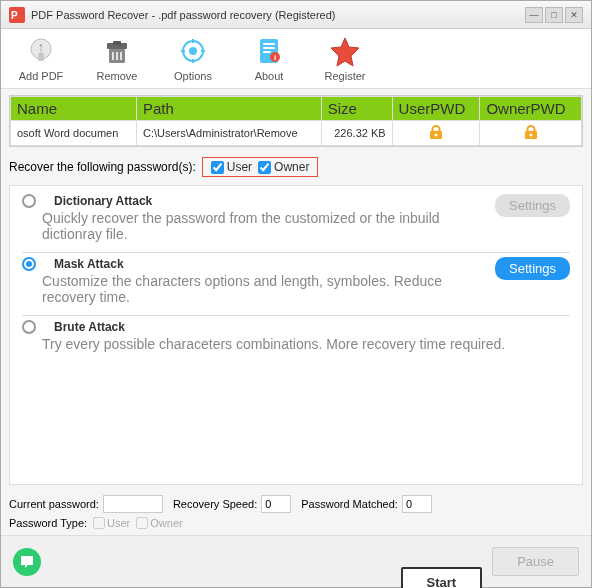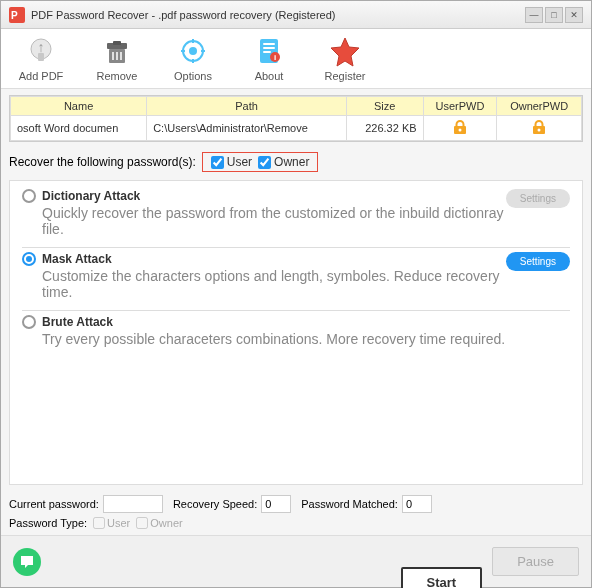--- a/index.html
+++ b/index.html
@@ -87,25 +87,25 @@
     .file-table {
       background: white;
       border: 1px solid #ccc;
       margin: 6px 8px;
     }
     .file-table table {
       width: 100%;
       border-collapse: collapse;
     }
     .file-table th {
-      background: #fef9c3;
+      background: #84cc16;
       border: 1px solid #ddd;
       padding: 3px 6px;
-      text-align: center;
-      font-size: 11px;
+      text-align: left;
+      font-size: 15px;
       font-weight: normal;
       color: #333;
     }
     .file-table td {
       border: 1px solid #ddd;
       padding: 3px 6px;
       font-size: 11px;
       color: #333;
       margin-left: 6px;
     }
@@ -140,39 +140,39 @@
       background: white;
       padding: 8px 12px;
       flex: 1;
     }
     .attack-option {
       margin-bottom: 10px;
     }
     .attack-option-header {
       display: flex;
       align-items: flex-end;
-      gap: 6px;
+      gap: 18px;
       margin-bottom: 2px;
     }
     .attack-option-header label {
       font-size: 12px;
       font-weight: 600;
       color: #333;
     }
     .attack-desc {
       font-size: 14px;
       color: #888;
       margin-left: 20px;
     }
     .settings-btn {
       margin-left: auto;
       padding: 4px 14px;
       border: none;
       border-radius: 10px;
-      font-size: 10px;
+      font-size: 13px;
       cursor: pointer;
     }
     .settings-btn.active {
       background: #2196F3;
       color: white;
     }
     .settings-btn.inactive {
       background: #e0e0e0;
       color: #aaa;
     }

